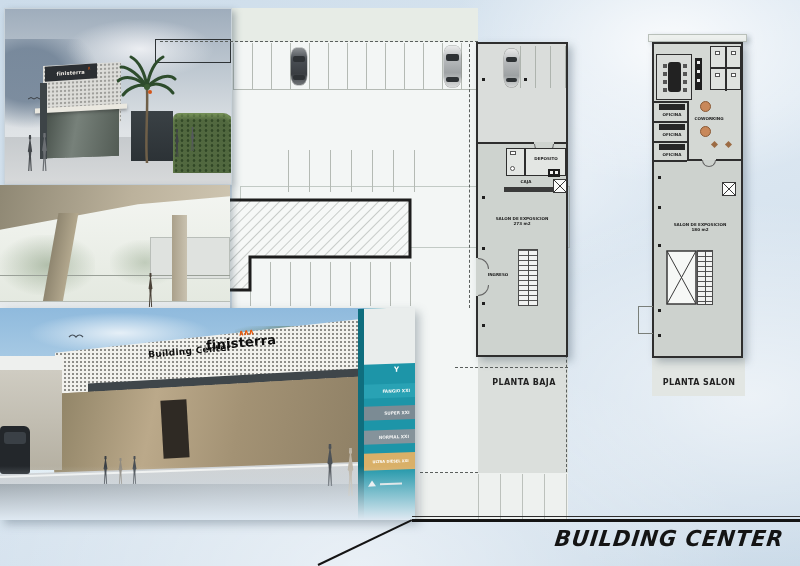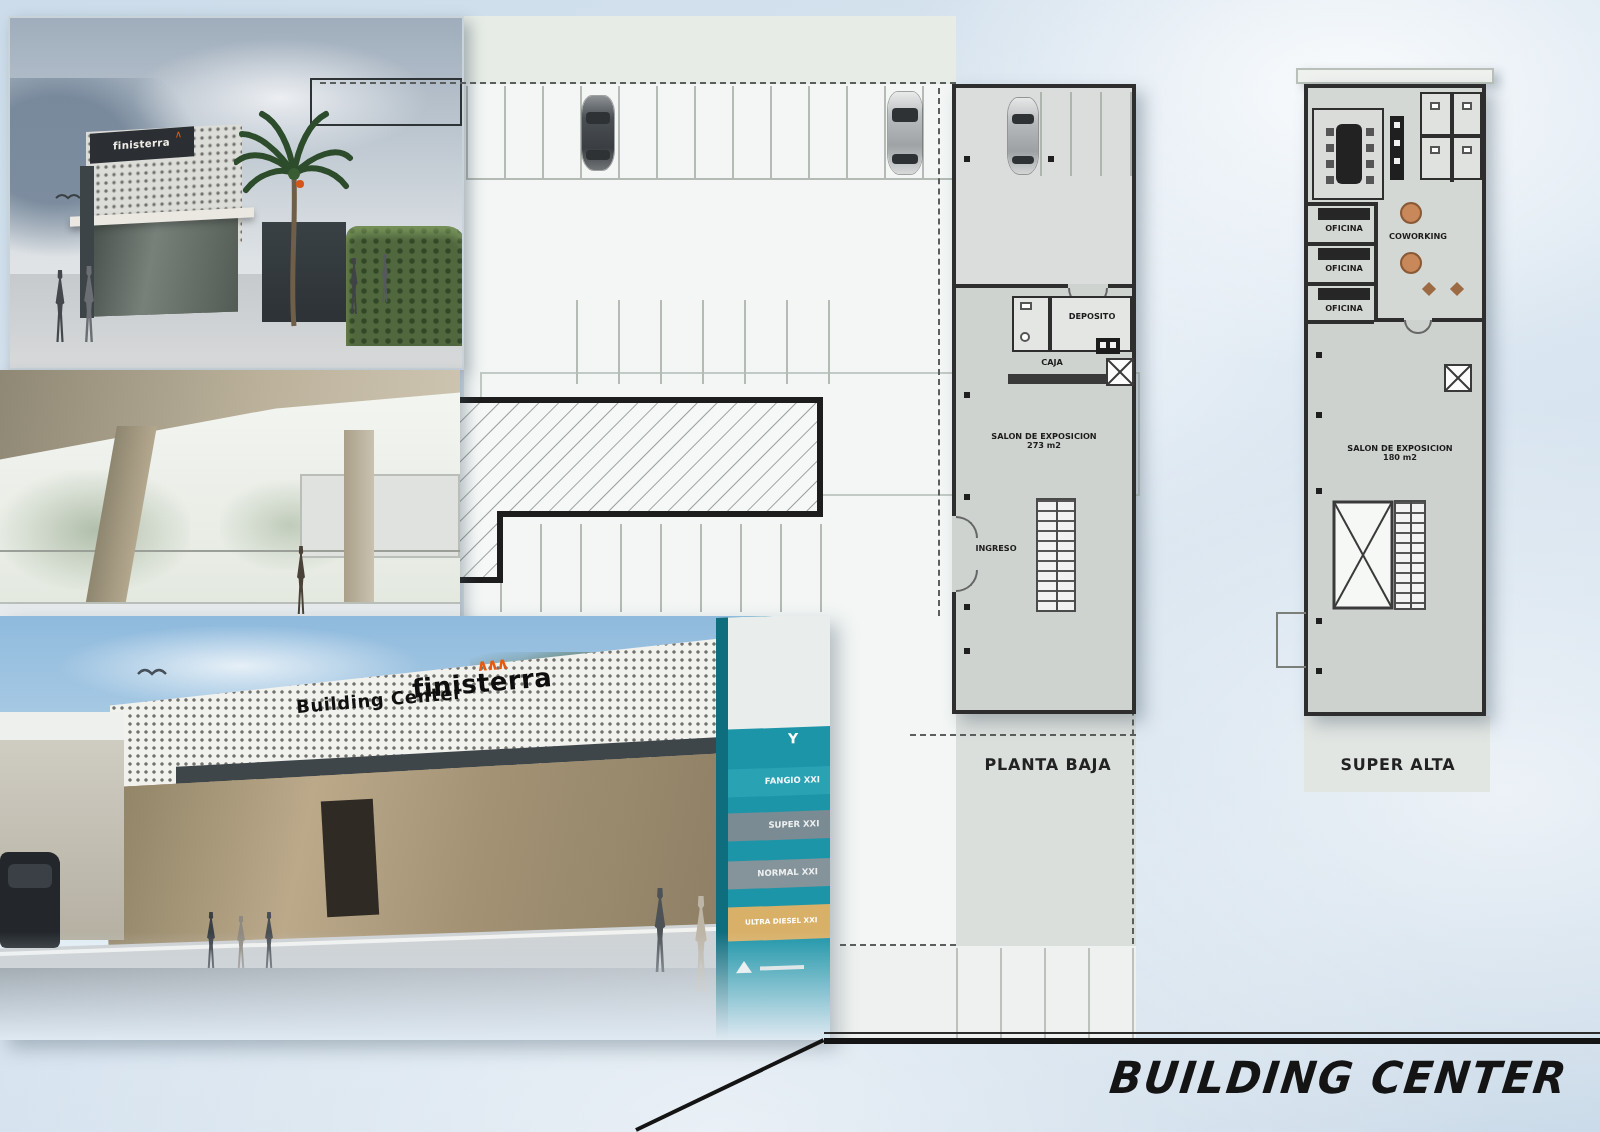--- a/index.html
+++ b/index.html
@@ -216,21 +216,21 @@
 
     <div class="abs" style="left:-16px;top:262px;width:15px;height:28px;border:1px solid #7a7f7a;border-right:none;"></div>
 
     <div class="abs dot" style="left:4px;top:132px;"></div>
     <div class="abs dot" style="left:4px;top:162px;"></div>
     <div class="abs dot" style="left:4px;top:200px;"></div>
     <div class="abs dot" style="left:4px;top:265px;"></div>
     <div class="abs dot" style="left:4px;top:290px;"></div>
   </div>
   <div class="abs" style="left:652px;top:358px;width:93px;height:38px;background:#e2e6e3;"></div>
-  <div class="plabel" style="left:699px;top:378px;z-index:6;">SUPER ALTA</div>
+  <div class="plabel" style="left:699px;top:378px;z-index:6;">PLANTA SALON</div>
 
   <div class="abs" style="left:4px;top:8px;width:228px;height:177px;overflow:hidden;z-index:6;border:1px solid #c9d3da;box-shadow:3px 3px 7px rgba(60,80,95,.4);background:linear-gradient(180deg,#9fadbc 0%,#c3ccd4 40%,#dfe3e6 70%,#e6e8e8);">
     <div class="abs" style="left:-15px;top:30px;width:110px;height:90px;background:radial-gradient(ellipse at 35% 40%,rgba(110,128,148,.85) 0 35%,rgba(110,128,148,0) 70%);"></div>
     <div class="abs" style="left:60px;top:10px;width:150px;height:60px;background:radial-gradient(ellipse,rgba(250,250,252,.8),rgba(250,250,252,0) 70%);"></div>
     <div class="abs" style="left:0;top:128px;width:228px;height:49px;background:linear-gradient(180deg,#c6cacd,#d8dadb);"></div>
     <div class="abs" style="left:150px;top:30px;width:76px;height:24px;border:1.5px solid #2e3336;"></div>
 
     <div class="abs speckle" style="left:38px;top:55px;width:78px;height:60px;background-color:#dcdcd8;transform:skewY(-3deg);"></div>
     <div class="abs" style="left:40px;top:56px;width:52px;height:15px;background:#2b2f33;transform:skewY(-4deg);display:flex;align-items:center;justify-content:center;">
       <span style="font:700 6px 'DejaVu Sans',sans-serif;color:#f0ece6;transform:scale(.85);letter-spacing:.2px;">finisterra</span>

